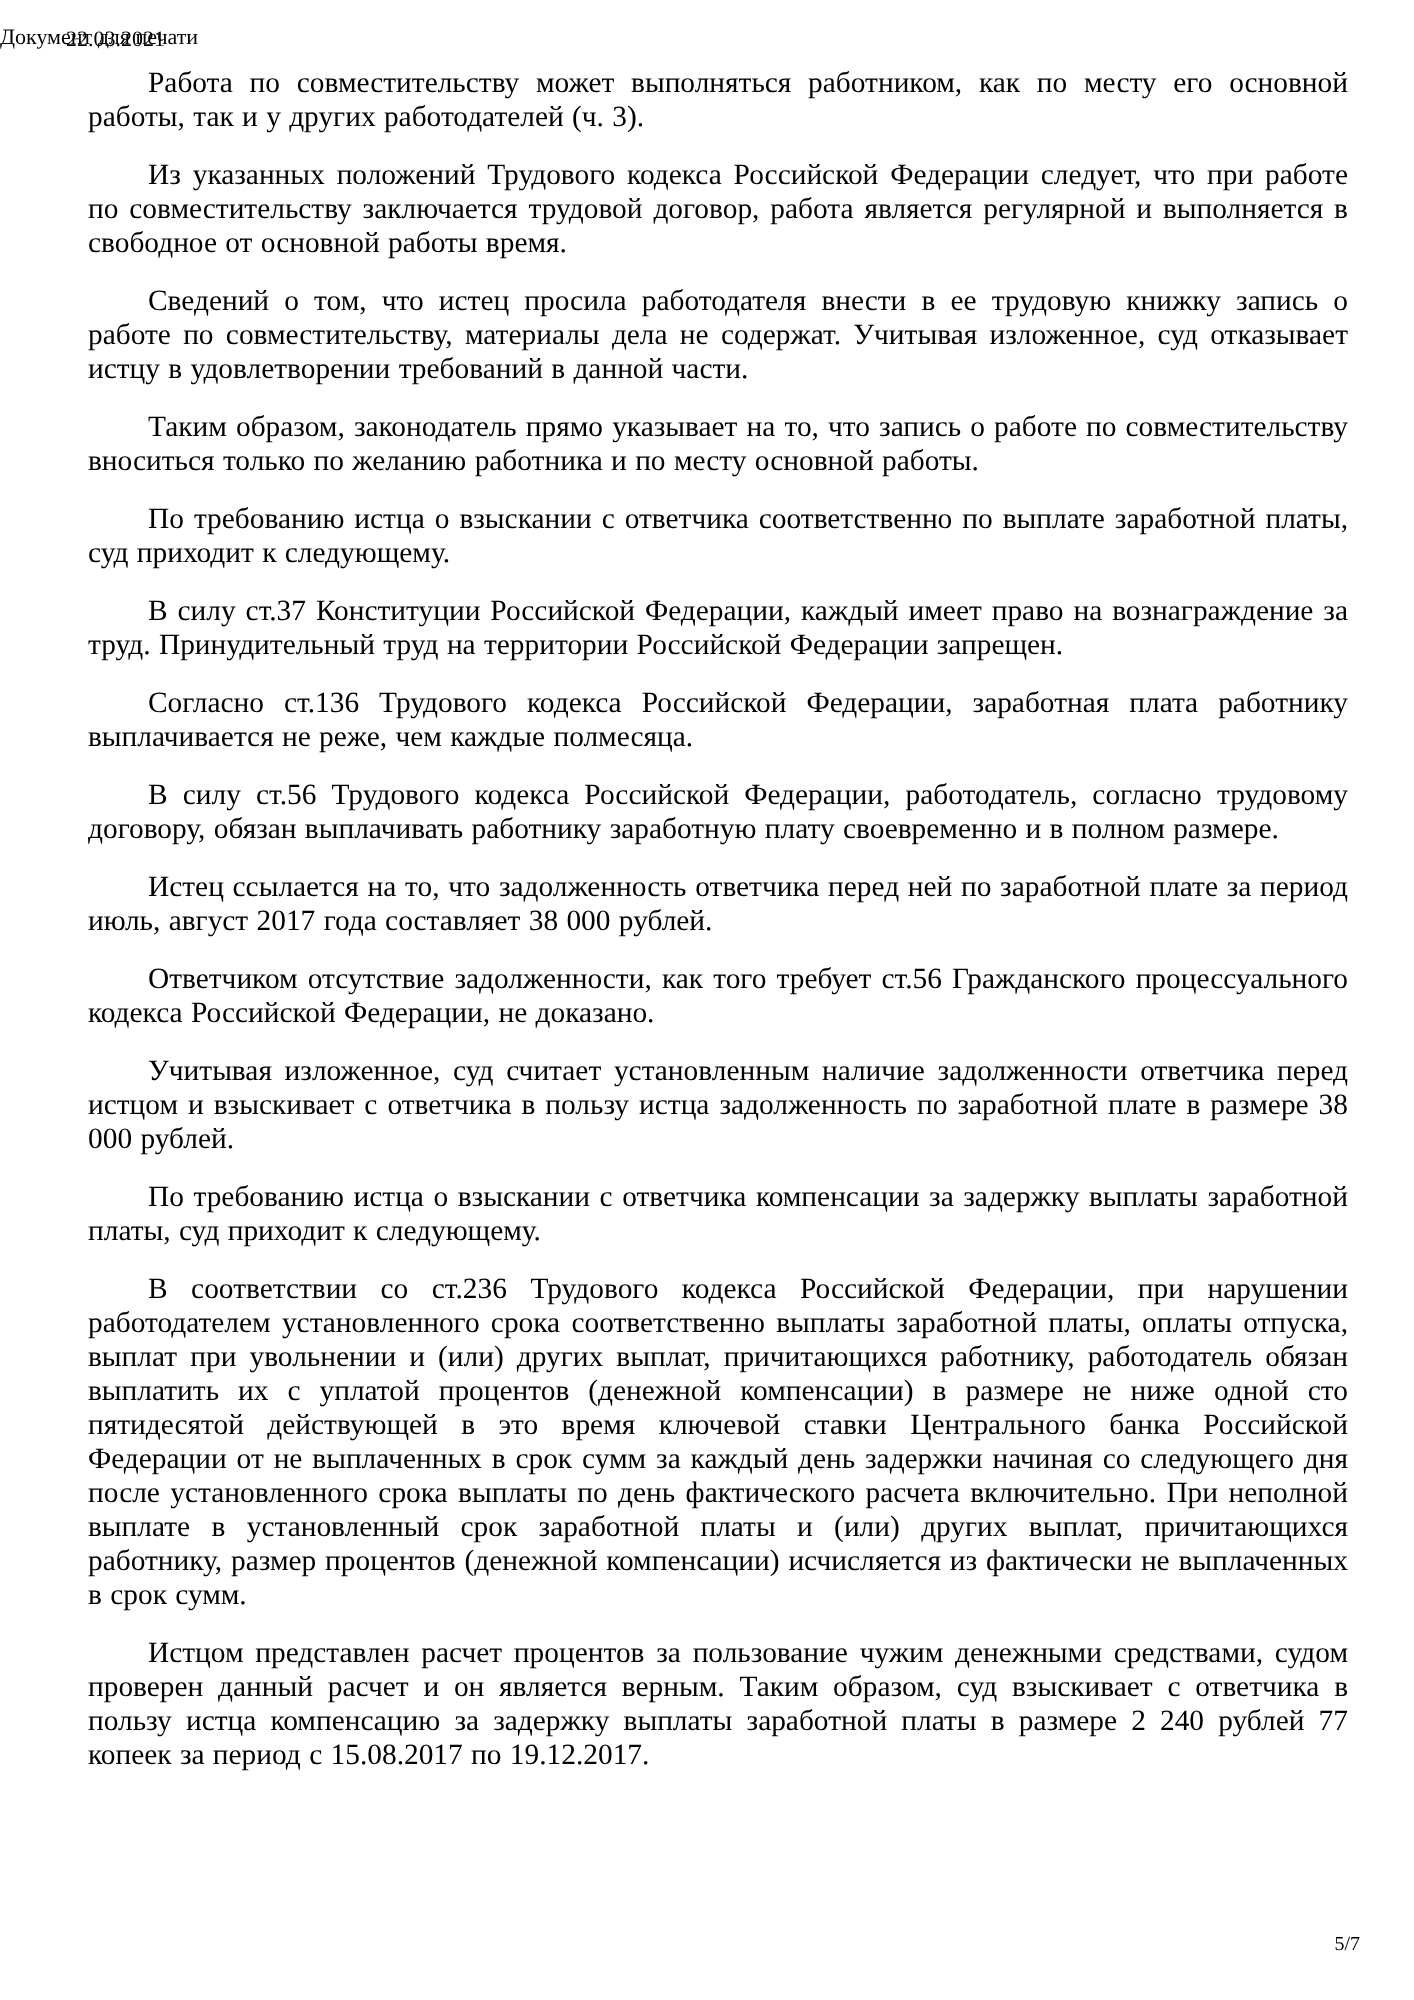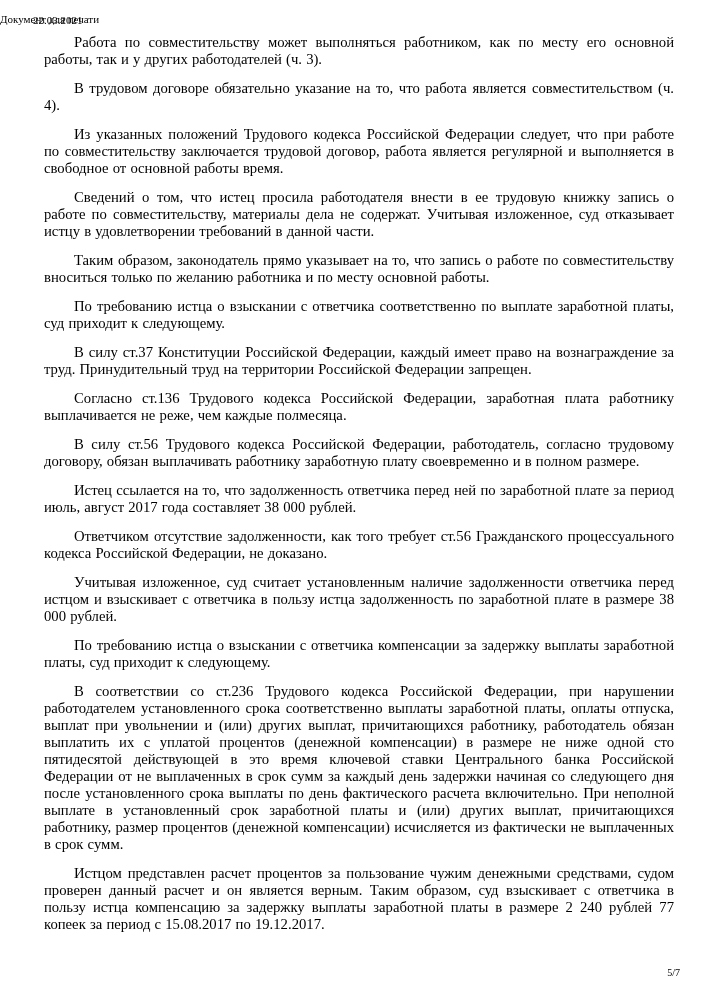--- a/index.html
+++ b/index.html
@@ -65,21 +65,20 @@
 
 <div class="page">
 
   <div class="print-header">
     <span class="date">22.03.2021</span>
     <span class="title">Документ для печати</span>
   </div>
 
   <div class="doc-body">
     <p>Работа по совместительству может выполняться работником, как по месту его основной работы, так и у других работодателей (ч. 3).</p>
-    <p>В трудовом договоре обязательно указание на то, что работа является совместительством (ч. 4).</p>
     <p>Из указанных положений Трудового кодекса Российской Федерации следует, что при работе по совместительству заключается трудовой договор, работа является регулярной и выполняется в свободное от основной работы время.</p>
     <p>Сведений о том, что истец просила работодателя внести в ее трудовую книжку запись о работе по совместительству, материалы дела не содержат. Учитывая изложенное, суд отказывает истцу в удовлетворении требований в данной части.</p>
     <p>Таким образом, законодатель прямо указывает на то, что запись о работе по совместительству вноситься только по желанию работника и по месту основной работы.</p>
     <p>По требованию истца о взыскании с ответчика соответственно по выплате заработной платы, суд приходит к следующему.</p>
     <p>В силу ст.37 Конституции Российской Федерации, каждый имеет право на вознаграждение за труд. Принудительный труд на территории Российской Федерации запрещен.</p>
     <p>Согласно ст.136 Трудового кодекса Российской Федерации, заработная плата работнику выплачивается не реже, чем каждые полмесяца.</p>
     <p>В силу ст.56 Трудового кодекса Российской Федерации, работодатель, согласно трудовому договору, обязан выплачивать работнику заработную плату своевременно и в полном размере.</p>
     <p>Истец ссылается на то, что задолженность ответчика перед ней по заработной плате за период июль, август 2017 года составляет 38 000 рублей.</p>
     <p>Ответчиком отсутствие задолженности, как того требует ст.56 Гражданского процессуального кодекса Российской Федерации, не доказано.</p>
     <p>Учитывая изложенное, суд считает установленным наличие задолженности ответчика перед истцом и взыскивает с ответчика в пользу истца задолженность по заработной плате в размере 38 000 рублей.</p>

